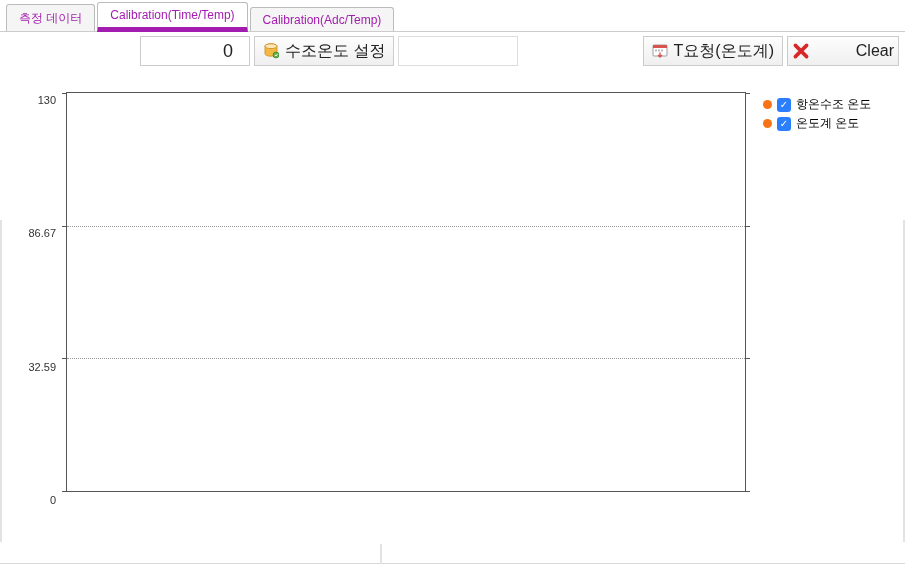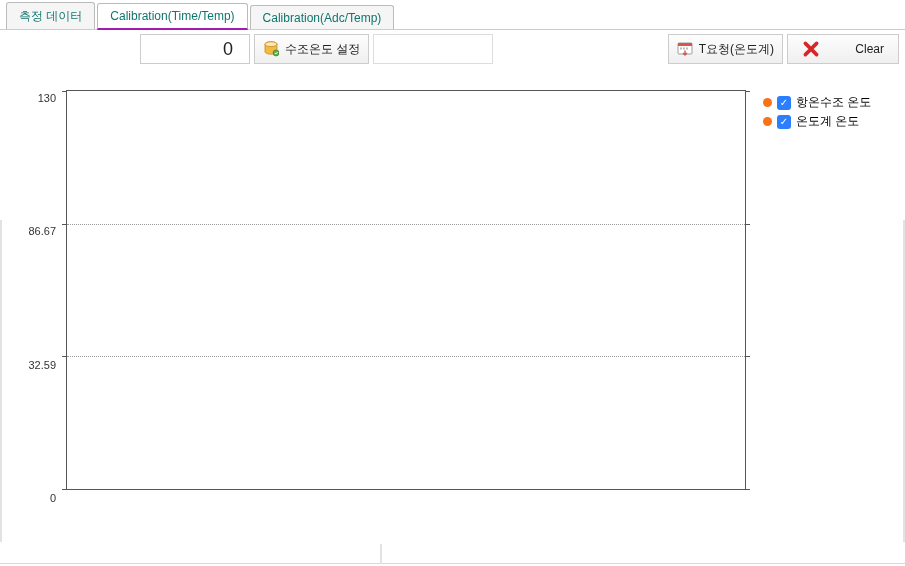--- a/index.html
+++ b/index.html
@@ -17,26 +17,26 @@
       padding: 2px 0 0 6px;
     }
     .tab {
       padding: 5px 12px;
       border: 1px solid #bbb;
       border-bottom: none;
       background: #f5f5f5;
       margin-right: 2px;
       border-radius: 3px 3px 0 0;
       font-size: 12px;
-      color: #0f766e;
+      color: #a21caf;
       cursor: pointer;
     }
     .tab.active {
       background: #fff;
-      border-bottom: 2px solid #a21caf;
+      border-bottom: 5px solid #a21caf;
       position: relative;
       z-index: 2;
     }
     .tab-divider {
       border-bottom: 1px solid #ccc;
       margin-top: -1px;
       position: relative;
       z-index:1;
     }
     .toolbar {
@@ -46,21 +46,21 @@
       gap: 4px;
     }
     .tool-item {
       display: flex;
       align-items: center;
       justify-content: center;
       border: 1px solid #ccc;
       background: linear-gradient(#fdfdfd,#efefef);
       height: 30px;
       padding: 0 8px;
-      font-size: 12px;
+      font-size: 16px;
       color: #222;
       cursor: pointer;
       gap:6px;
     }
     .tool-item.readonly{
       cursor: default;
       background:#fff;
     }
     .value-box {
       width: 110px;
@@ -198,21 +198,21 @@
           <rect x="1" y="2" width="14" height="3" fill="#d9534f"></rect>
           <rect x="3" y="6.5" width="2" height="2" fill="#bbb"></rect>
           <rect x="6" y="6.5" width="2" height="2" fill="#bbb"></rect>
           <rect x="9" y="6.5" width="2" height="2" fill="#bbb"></rect>
           <path d="M8 9.5v4M6 12l2 2 2-2" stroke="#d9534f" stroke-width="1.4" fill="none"></path>
         </svg>
     </span>
     <span>T요청(온도계)</span>
   </div>
 
-  <div class="tool-item" style="width:112px;justify-content:space-between;padding:0 14px">
+  <div class="tool-item" style="width:112px;justify-content:space-between;padding:0 4px">
     <span class="icon" style="width:18px;height:18px">
       <svg viewBox="0 0 16 16">
           <path d="M3 3l10 10M13 3L3 13" stroke="#d62828" stroke-width="3.2" stroke-linecap="round"></path>
         </svg>
     </span>
     <span>Clear</span>
   </div>
 </div>
 
 <div class="chart-area">

